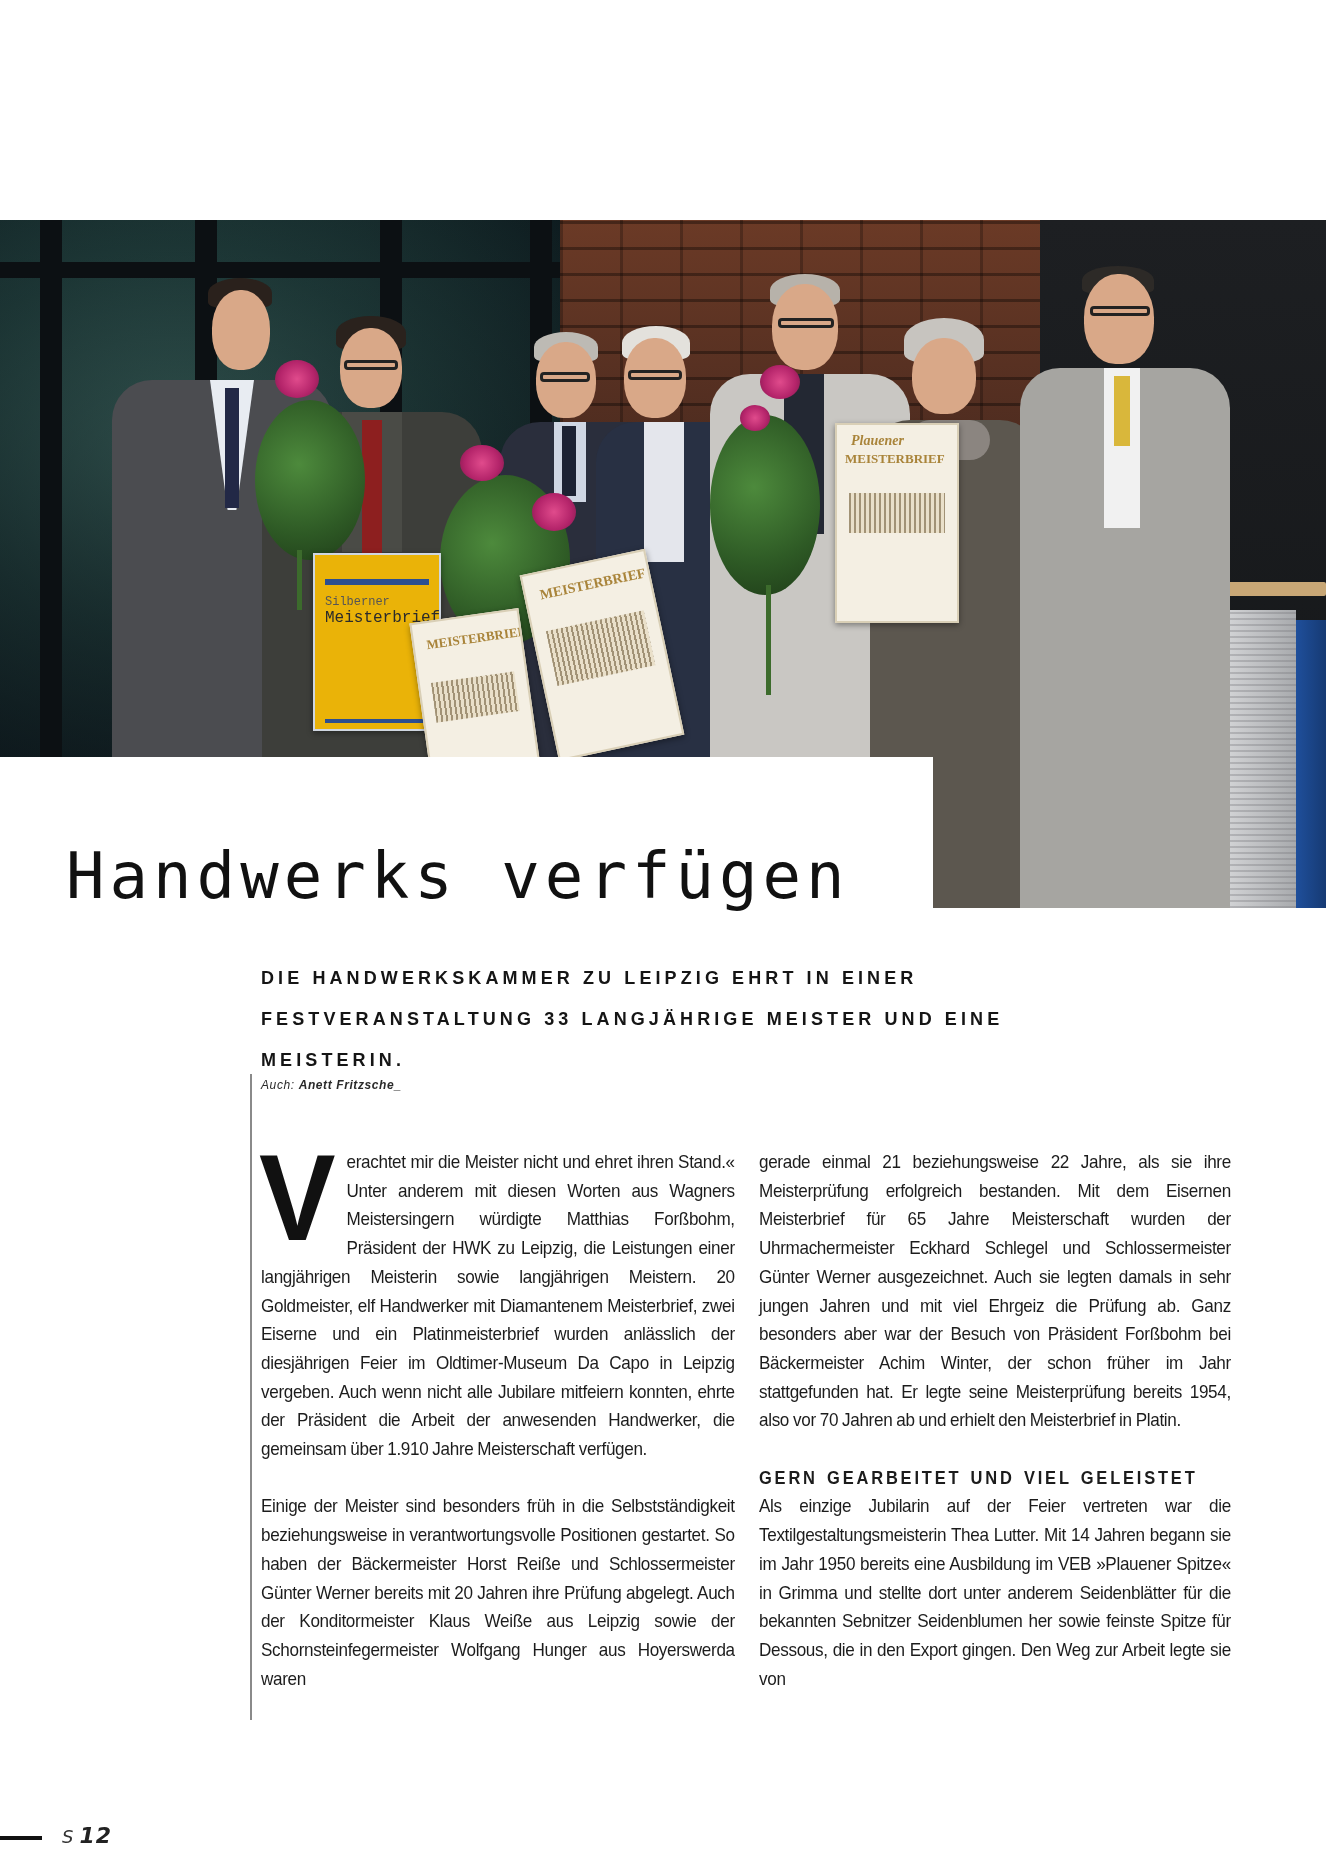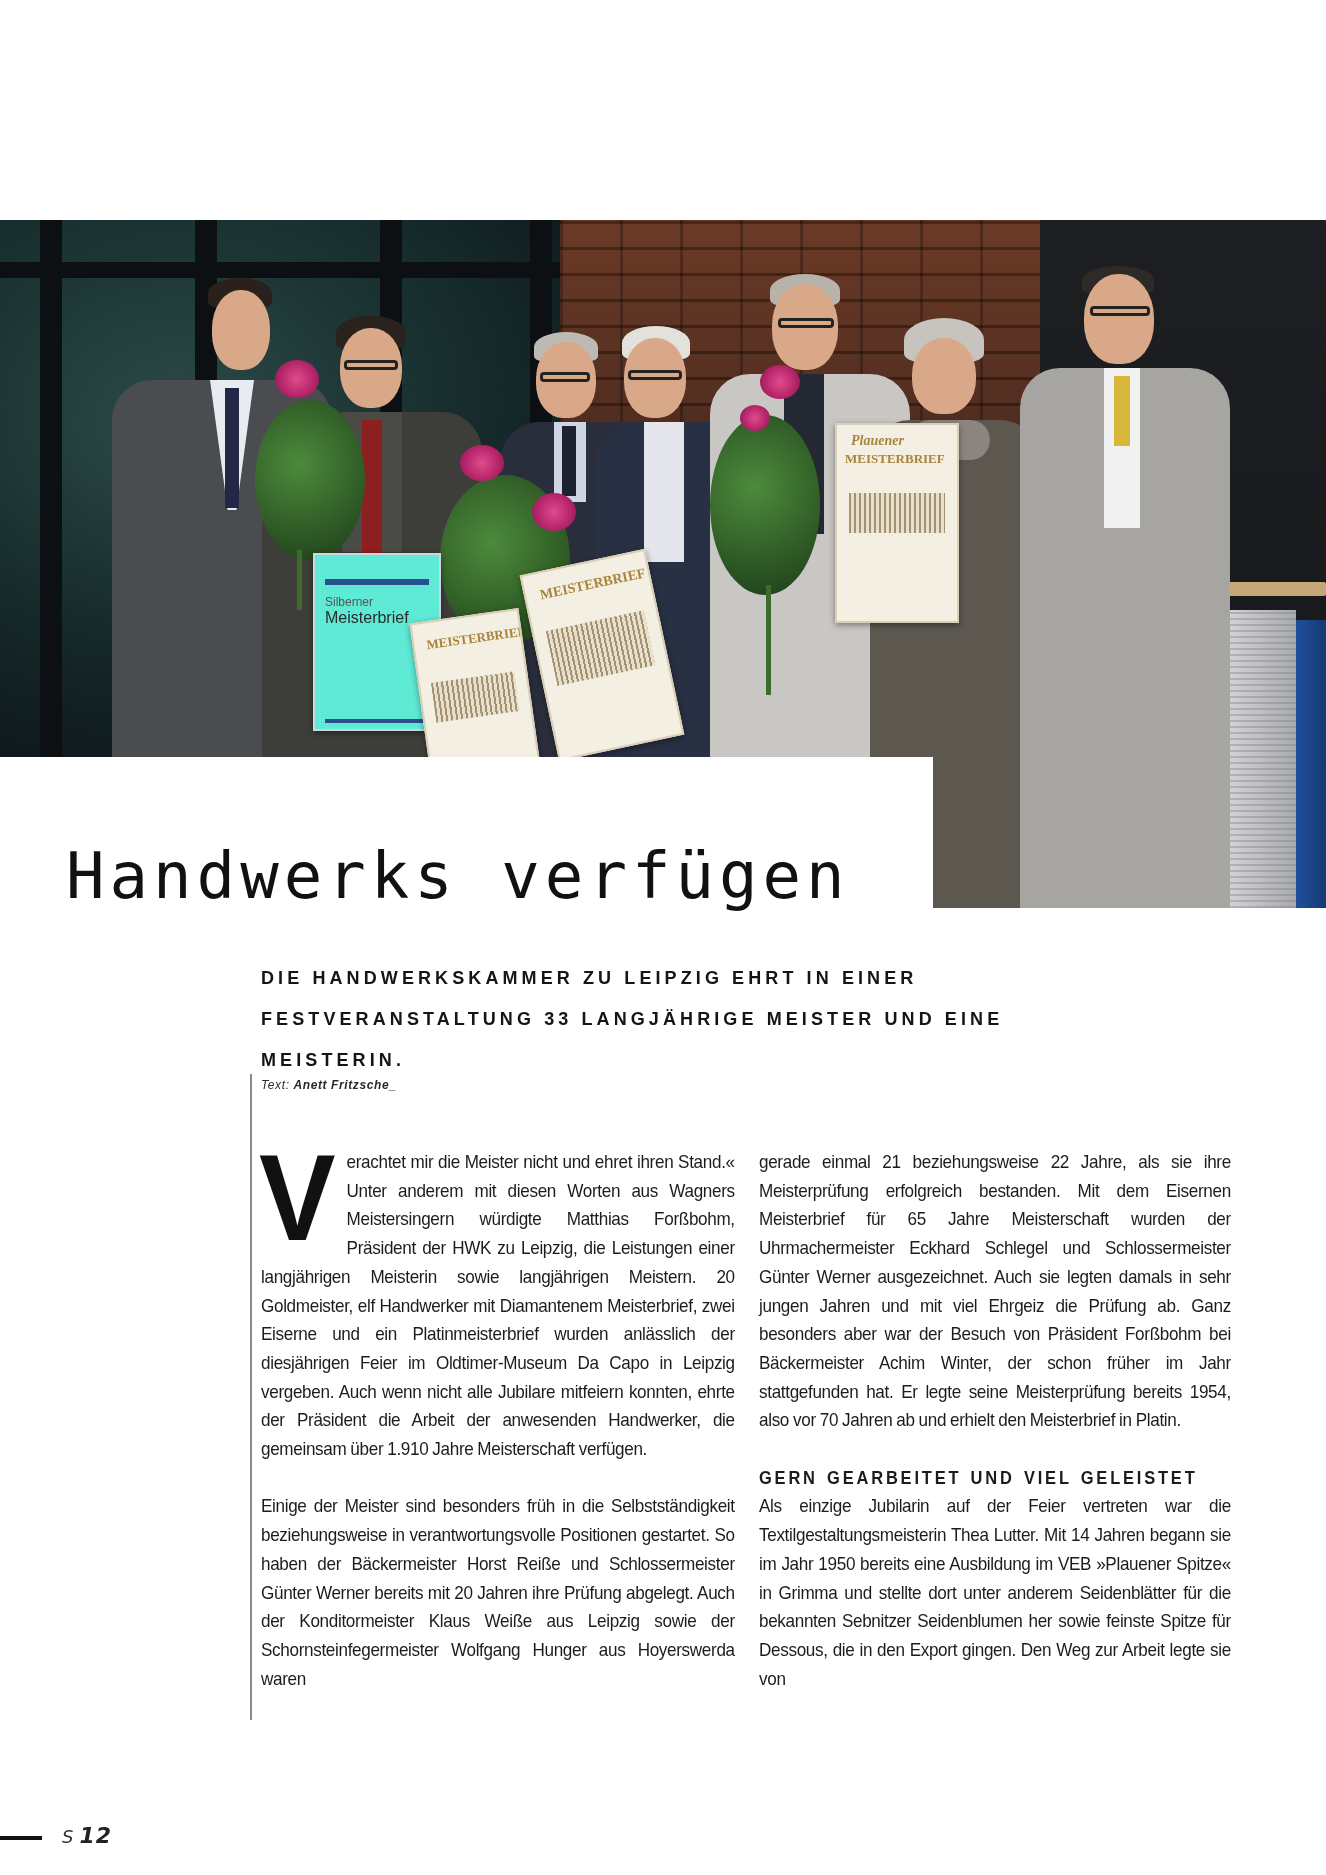--- a/index.html
+++ b/index.html
@@ -66,21 +66,21 @@
       position: absolute; border-radius: 50%;
       background: radial-gradient(circle, #e04b8c 0%, #b4246a 60%, #7a1a4a 100%);
     }
     .bouquet .stem { position: absolute; width: 5px; background: #3c6b2c; }
 
     .certificate {
       position: absolute; background: #f4efe3; border: 2px solid #d9cfb6;
       box-shadow: 0 2px 6px rgba(0,0,0,0.4);
       font-family: "Liberation Serif", serif; overflow: hidden;
     }
-    .certificate.silver { background: #5eead4; border-color: #cfd6e0; font-family: Liberation Sans, sans-serif; }
+    .certificate.silver { background: #eab308; border-color: #cfd6e0; font-family: Liberation Mono, monospace; }
     .certificate .cert-title-1 { position: absolute; color: #555; }
     .certificate .cert-title-2 { position: absolute; color: #2b2b2b; }
     .certificate.gold .cert-title-1,
     .certificate.gold .cert-title-2 { color: #a9843a; font-weight: bold; }
     .certificate .cert-band { position: absolute; left: 8%; width: 84%; height: 6px; background: #2c4f8f; }
     .certificate .cert-engraving {
       position: absolute; left: 10%; width: 80%;
       background: repeating-linear-gradient(90deg, #8d7b5a 0 2px, #e7dcc3 2px 5px);
       opacity: 0.8;
     }
@@ -269,21 +269,21 @@
   <span>Handwerks verfügen</span>
 </h1>
 
 <div class="deck">
   <div>DIE HANDWERKSKAMMER ZU LEIPZIG EHRT IN EINER</div>
   <div>FESTVERANSTALTUNG 33 LANGJÄHRIGE MEISTER UND EINE MEISTERIN.</div>
 </div>
 
 <div class="article-rule"></div>
 <div class="byline">
-  <span>Text: </span><span class="author">Anett Fritzsche_</span>
+  <span>Auch: </span><span class="author">Anett Fritzsche_</span>
 </div>
 
 <div class="col col-left">
   <p>
     <span class="dropcap">V</span><span>erachtet mir die Meister nicht und ehret ihren Stand.« Unter anderem mit diesen Worten aus Wagners Meistersingern würdigte Matthias Forßbohm, Präsident der HWK zu Leipzig, die Leistungen einer langjährigen Meisterin sowie langjährigen Meistern. 20 Goldmeister, elf Handwerker mit Diamantenem Meisterbrief, zwei Eiserne und ein Platinmeisterbrief wurden anlässlich der diesjährigen Feier im Oldtimer-Museum Da Capo in Leipzig vergeben. Auch wenn nicht alle Jubilare mitfeiern konnten, ehrte der Präsident die Arbeit der anwesenden Handwerker, die gemeinsam über 1.910 Jahre Meisterschaft verfügen.</span>
   </p>
   <p>Einige der Meister sind besonders früh in die Selbstständigkeit beziehungsweise in verantwortungsvolle Positionen gestartet. So haben der Bäckermeister Horst Reiße und Schlossermeister Günter Werner bereits mit 20 Jahren ihre Prüfung abgelegt. Auch der Konditormeister Klaus Weiße aus Leipzig sowie der Schornsteinfegermeister Wolfgang Hunger aus Hoyerswerda waren</p>
 </div>
 
 <div class="col col-right">

